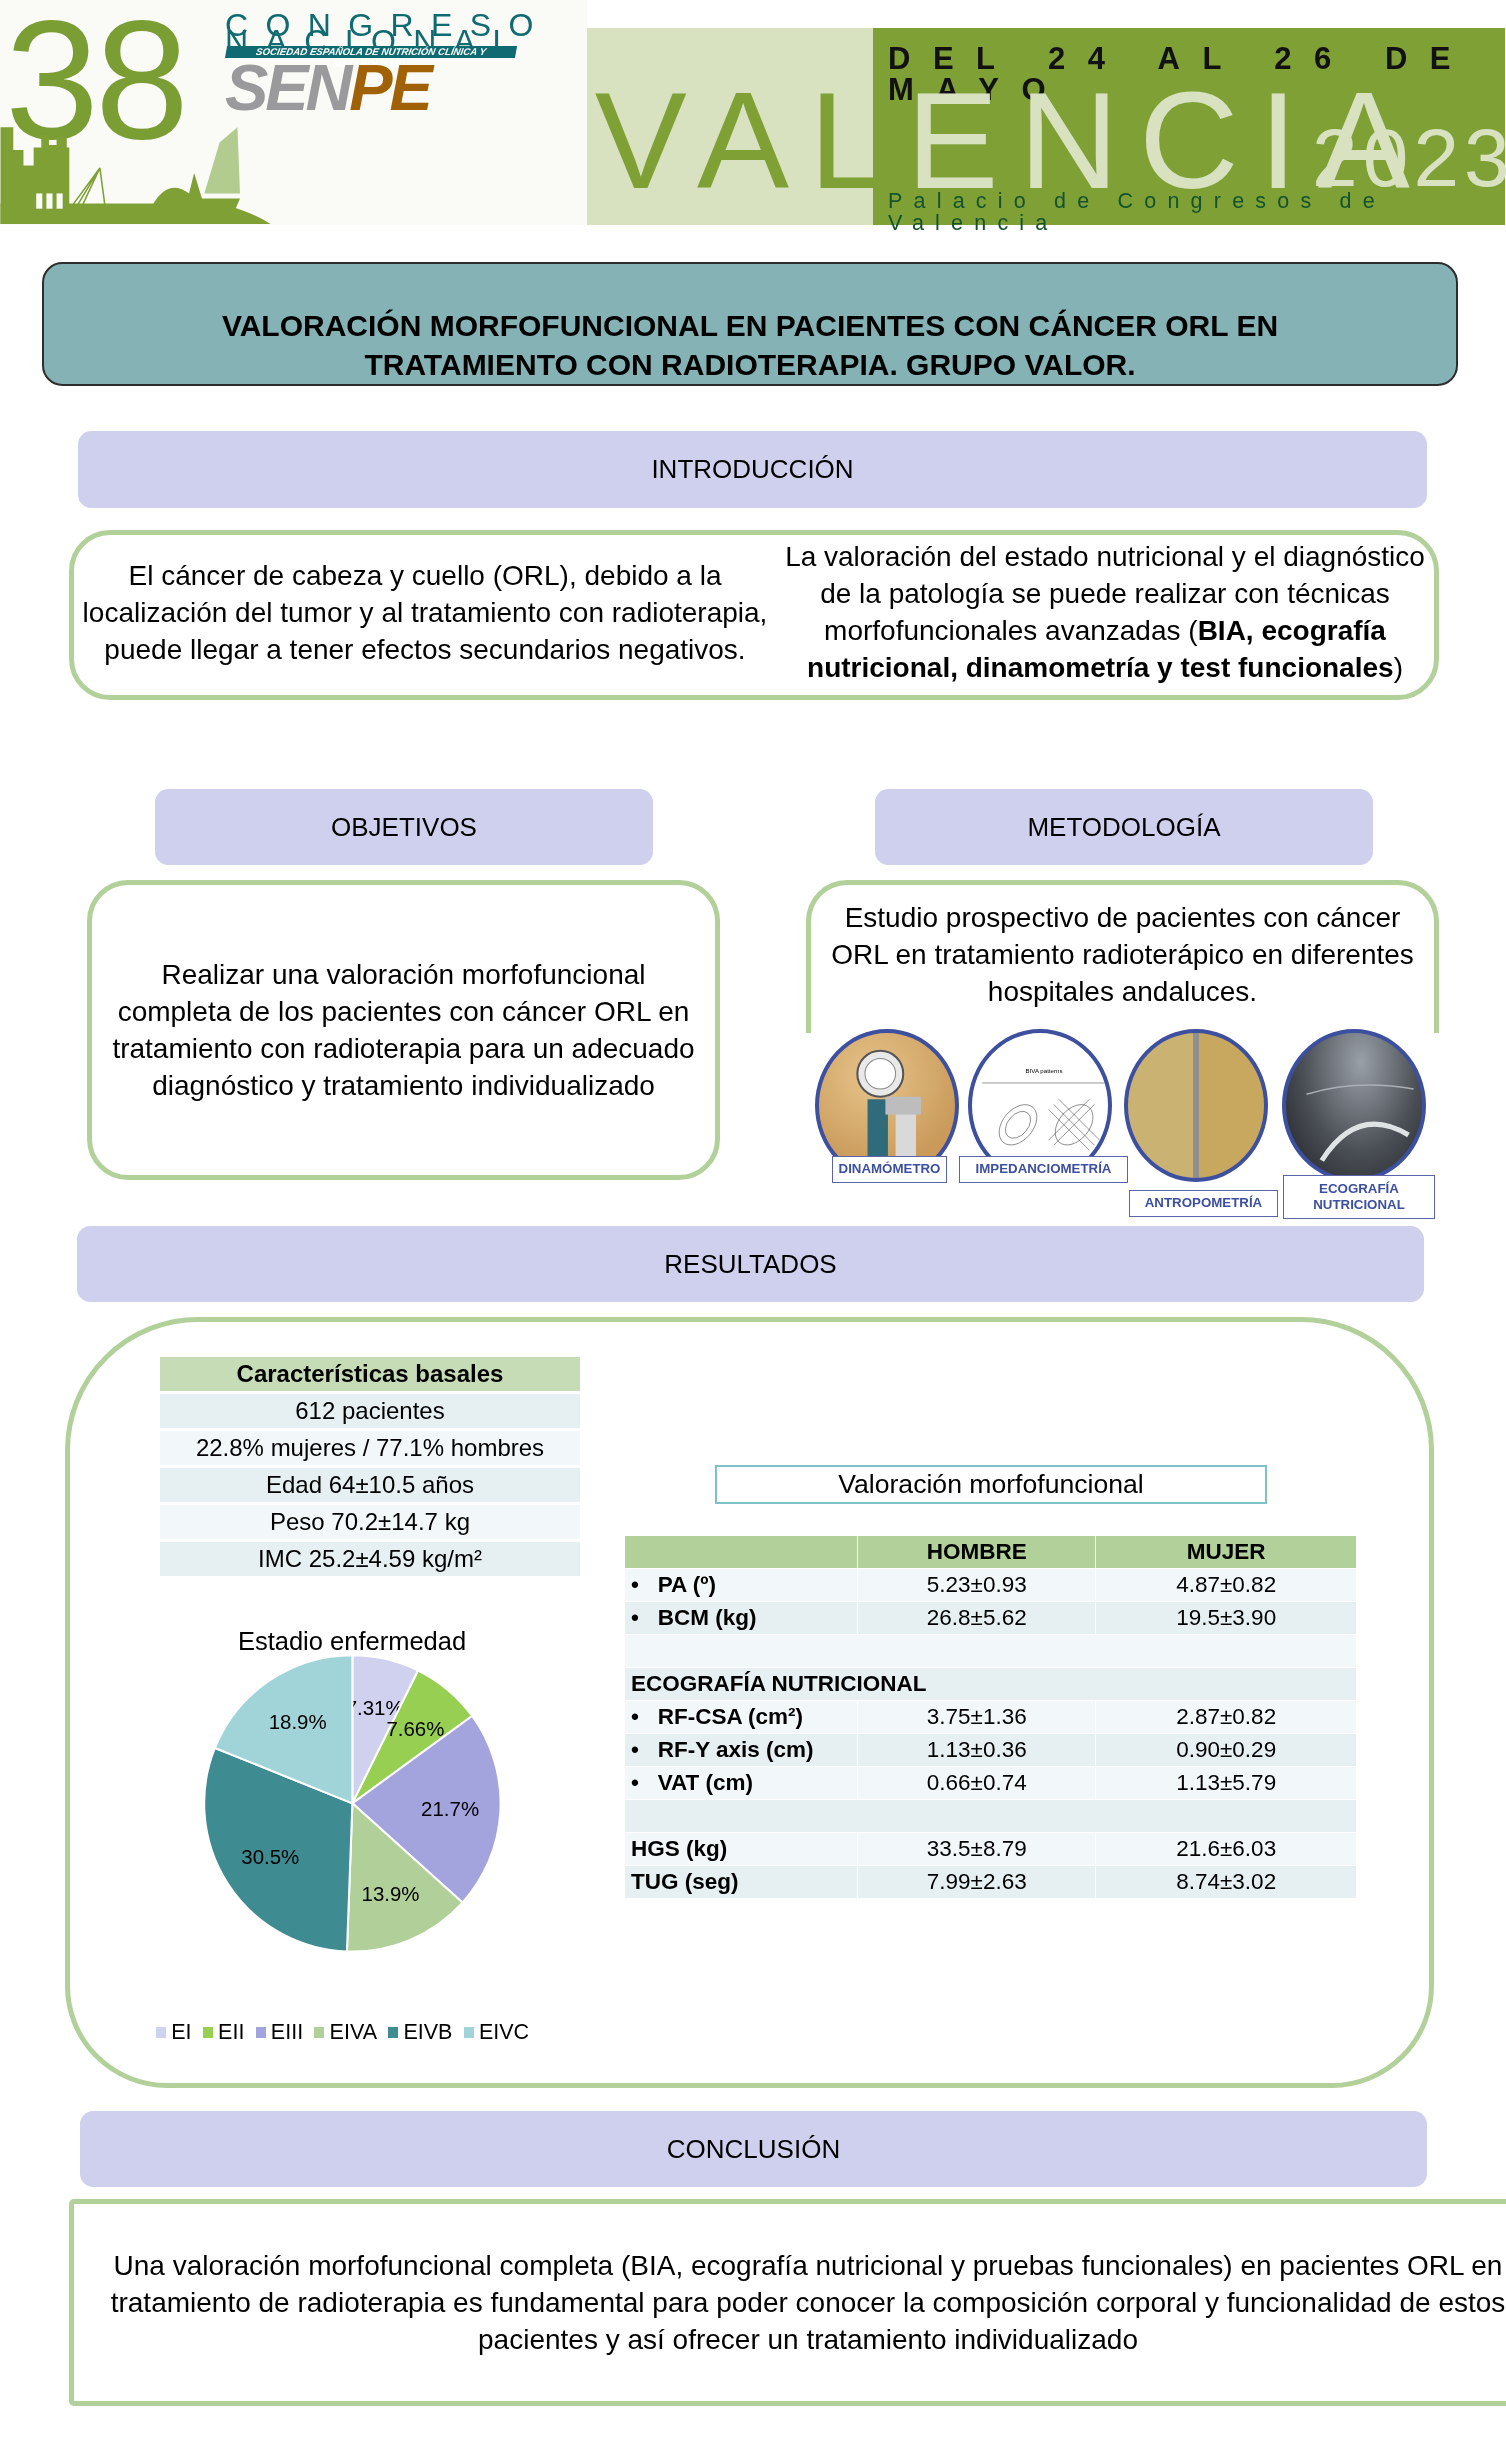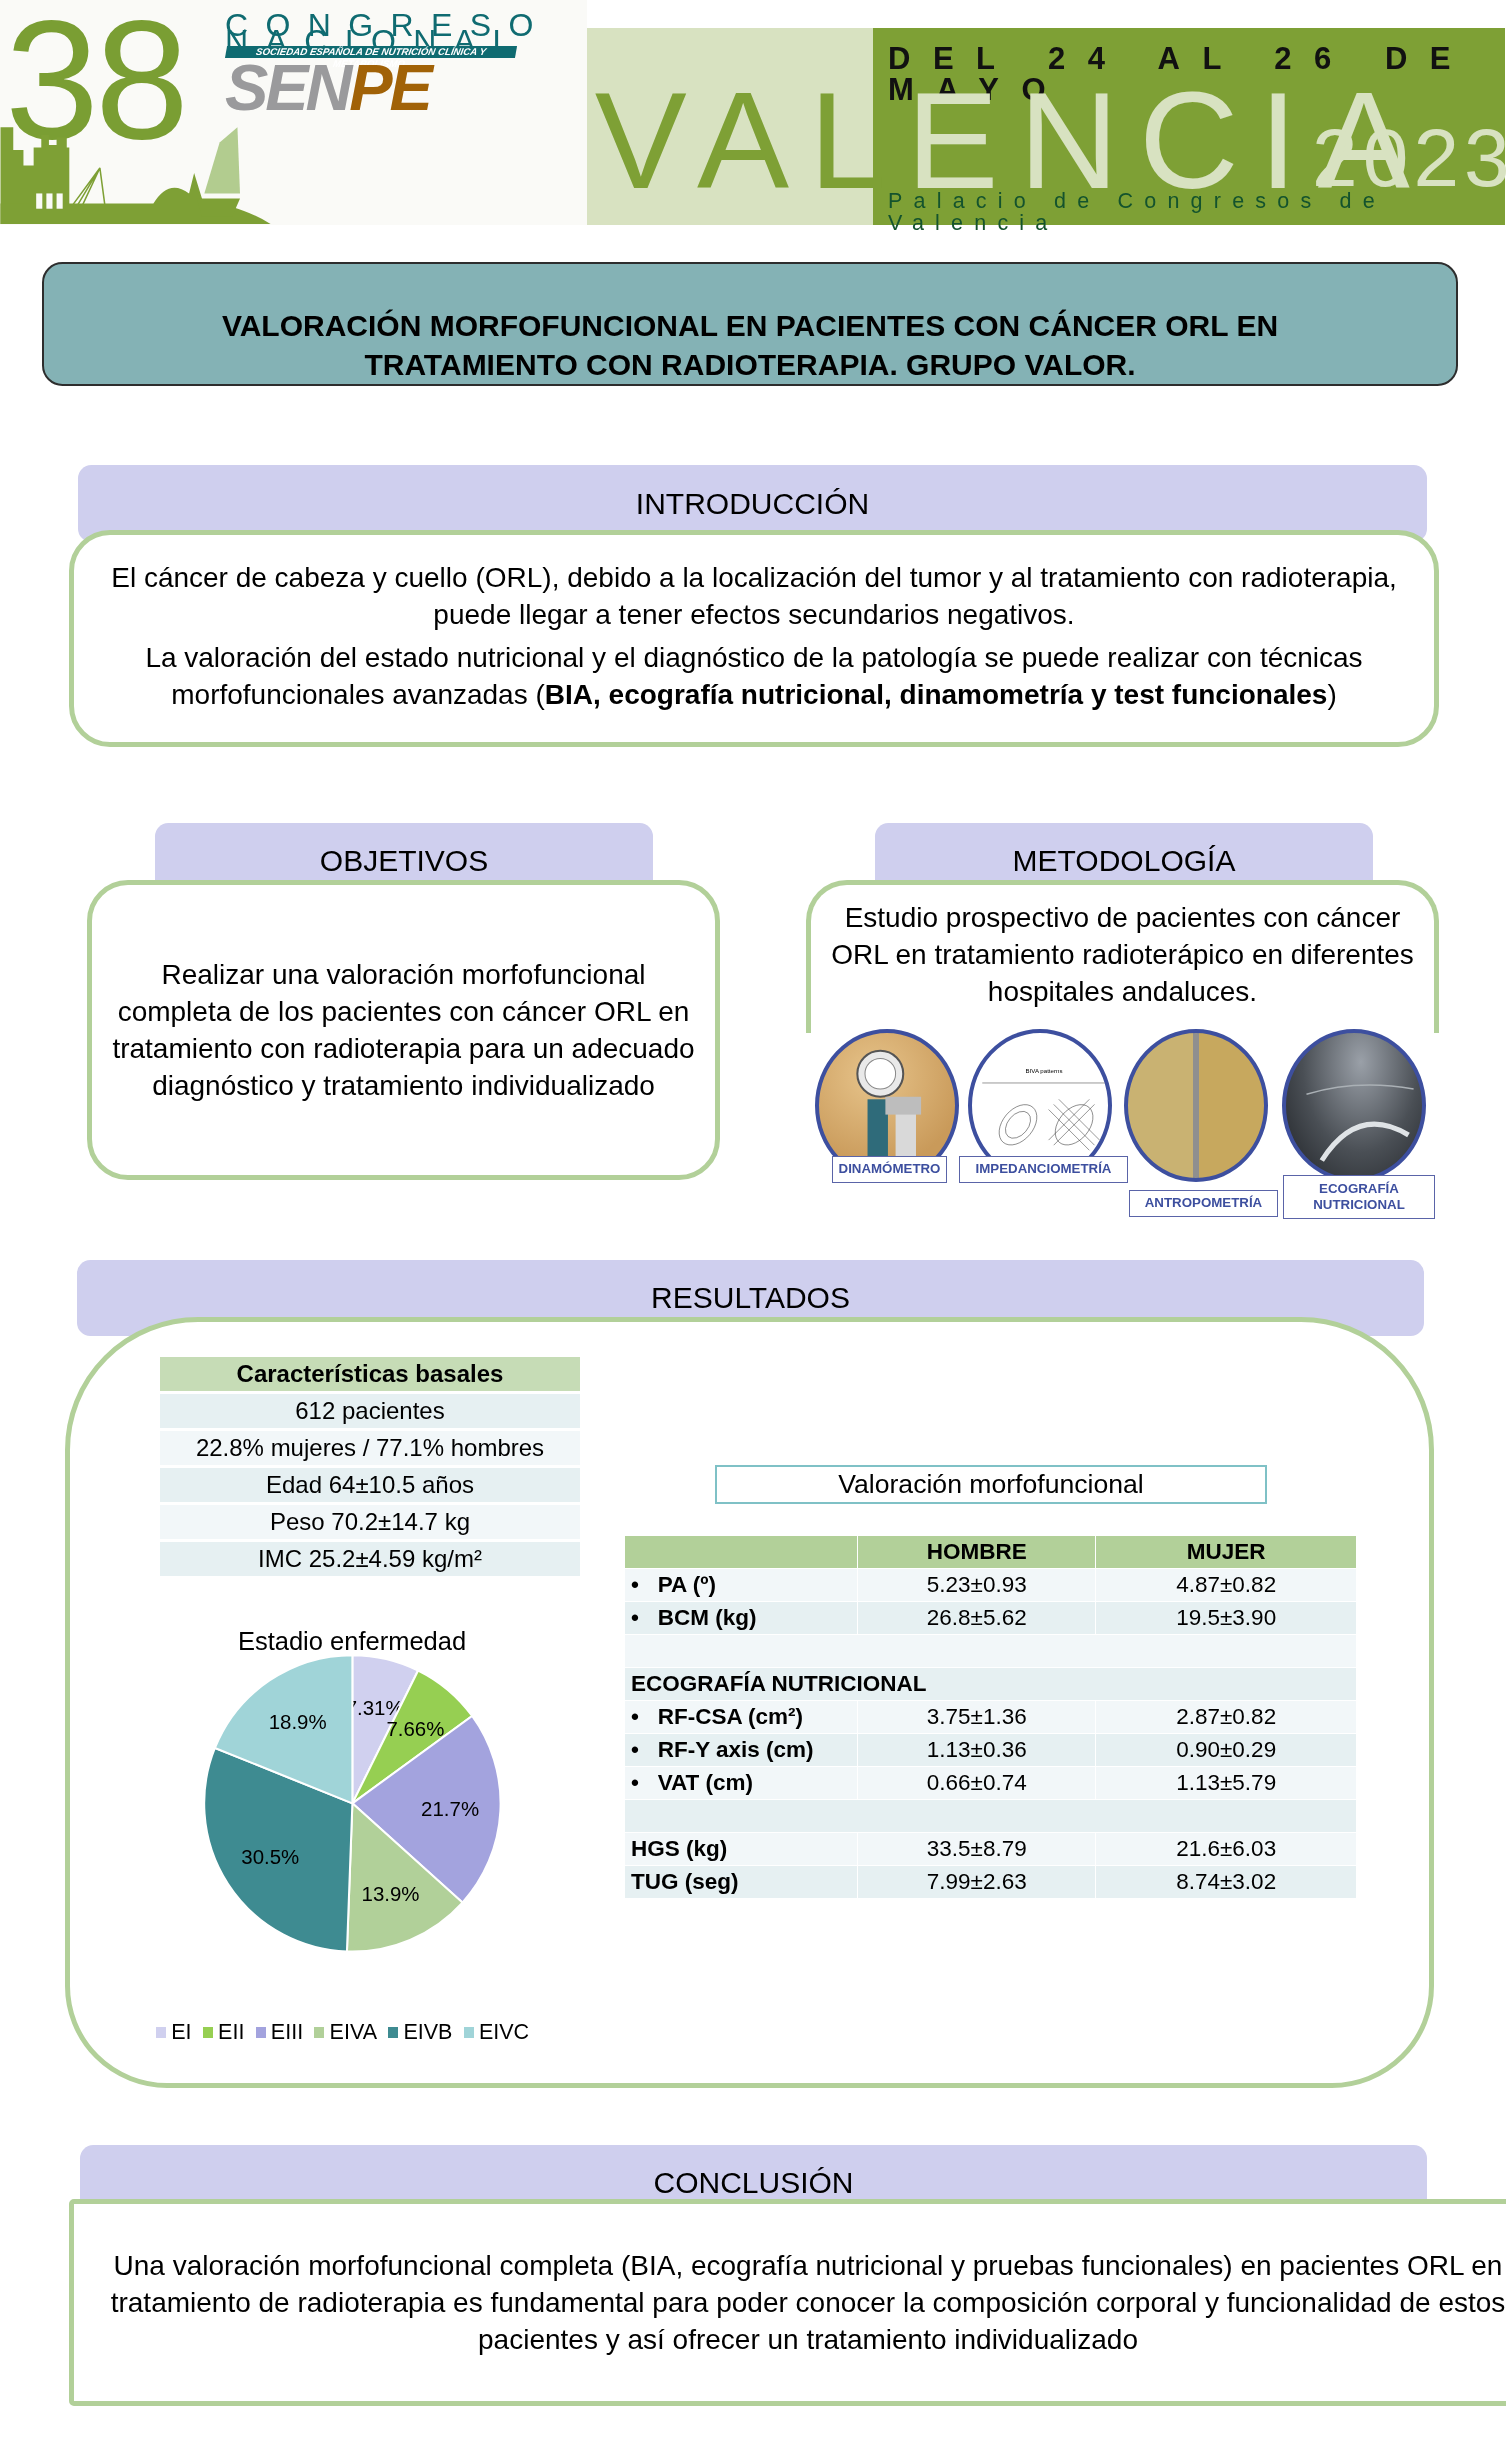--- a/index.html
+++ b/index.html
@@ -22,25 +22,25 @@
   .valencia { left:7.7px; top:43px; font-size:138px; letter-spacing:20.4px; line-height:1; font-weight:400; }
   .valencia .v1 { color:#7ea035; } .valencia .v2 { color:#d8e2c1; }
   .year { left:725px; top:89px; font-size:82px; color:#d8e2c1; letter-spacing:5.1px; line-height:1; }
   .palacio { left:301px; top:163px; font-size:21.5px; letter-spacing:11.2px; color:#14532d; line-height:1; }
 
   
   .title-box { left:42px; top:262px; width:1416px; height:124px; background:#84b2b5; border:2px solid #2d2d2d; border-radius:20.4px; box-sizing:border-box; display:flex; align-items:flex-end; justify-content:center; text-align:center; }
   .title-box span { font-size:30px; font-weight:700; line-height:39px; width:1175px; }
 
   
-  .sec { background:#cfcfee; border-radius:13.3px; display:flex; align-items:center; justify-content:center; font-size:30px;margin-top:34px; }
+  .sec { background:#cfcfee; border-radius:13.3px; display:flex; align-items:center; justify-content:center; font-size:26px; }
   .box { border:5.1px solid #b2d099; border-radius:41px; box-sizing:border-box; background:#fff; display:flex; align-items:center; justify-content:center; text-align:center; font-size:28px; line-height:37px; }
 
   .intro-sec { left:78px; top:431px; width:1349px; height:77px; }
-  .intro-box { left:69px; top:530px; width:1370px; height:217px; flex-direction:column; }
+  .intro-box { left:69px; top:530px; width:1370px; height:170px; flex-direction:row; }
   .intro-box p { margin:0 0 5.1px 0; }
 
   .obj-sec { left:155px; top:789px; width:498px; height:76px; }
   .obj-box { left:87px; top:880px; width:633px; height:300px; padding:0 20.4px; }
   .met-sec { left:875px; top:789px; width:498px; height:76px; }
   .met-box { left:806px; top:880px; width:633px; height:153px; border-bottom:none; border-radius:41px 41px 0 0; align-items:flex-start; padding:14.3px 15.3px 0; }
 
   .method-img { width:144px; height:153px; border-radius:50%; border:4.1px solid #3d4f9f; box-sizing:border-box; overflow:hidden; }
   .mlabel { border:1.5px solid #5a64a8; background:#fff; color:#3d4f9f; font-weight:700; font-size:13.3px; text-align:center; box-sizing:border-box; display:flex; align-items:center; justify-content:center; line-height:16.3px; }
 

